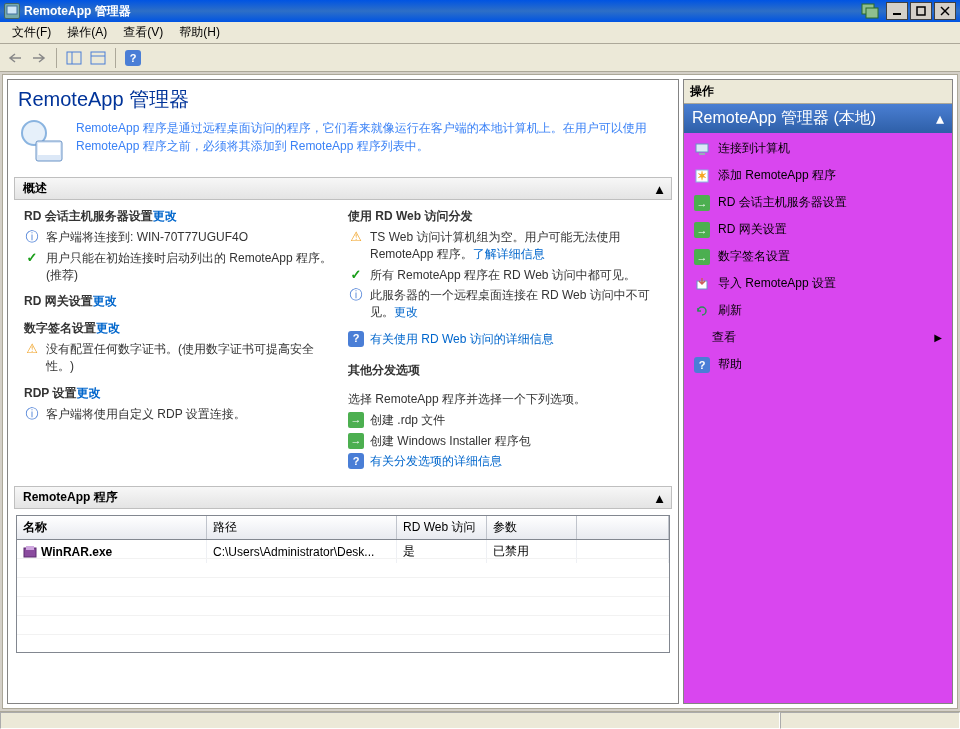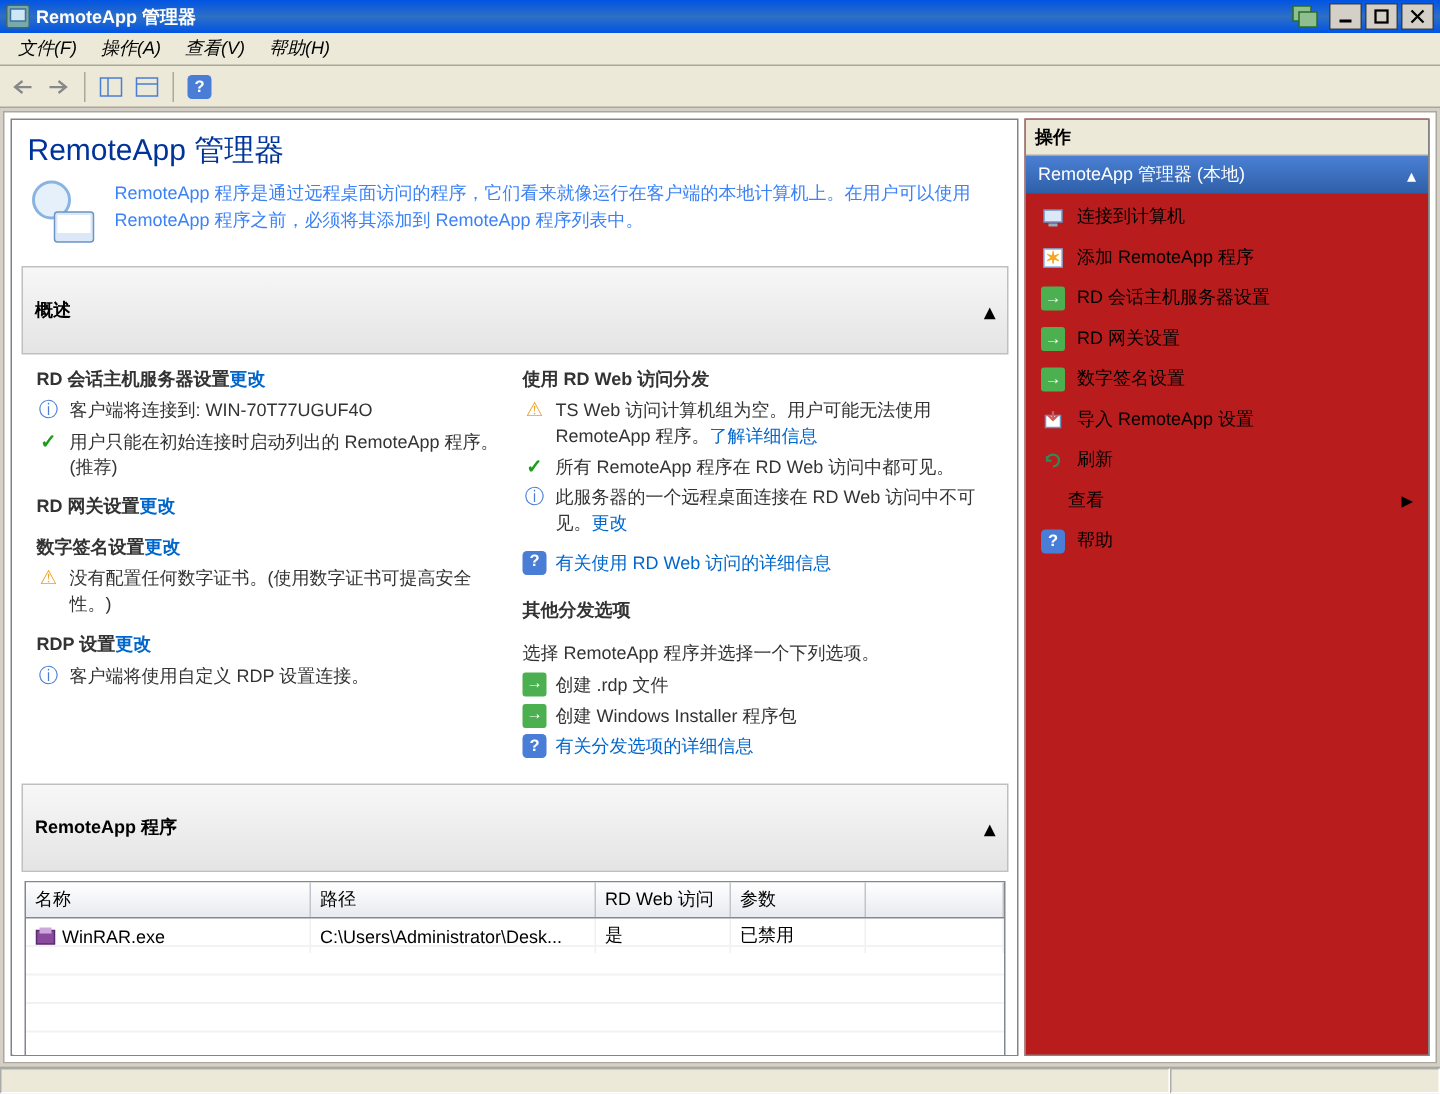--- a/index.html
+++ b/index.html
@@ -10,40 +10,40 @@
 .titlebar .app-icon { width: 16px; height: 16px; margin-right: 4px; background: #7aa; border: 1px solid #466; border-radius: 2px; display: inline-flex; align-items: center; justify-content: center; font-size: 10px;}
 .titlebar .title { font-weight: bold; font-size: 12px; flex: 0 0 auto;}
 .titlebar .spacer { flex: 1; }
 .titlebar .winbtns { display: flex; gap: 2px; align-items: center; }
 .winbtn { width: 22px; height: 18px; background: #d4d0c8; border: 1px solid #404040; display: flex; align-items: center; justify-content: center; font-size: 11px; }
 .cascade-icon { width: 20px; height: 18px; margin-right: 6px; }
 .cascade-icon svg rect { fill: #8fbf8f; stroke: #2a6b2a; }
 
 
 .menubar { background: #ece9d8; height: 22px; display: flex; align-items: center; padding: 0 4px; border-bottom: 1px solid #aca899; }
-.menu-item { padding: 2px 8px; font-size: 12px; font-style: italic; }
+.menu-item { padding: 2px 8px; font-size: 12px; }
 
 
 .toolbar { background: #ece9d8; height: 28px; display: flex; align-items: center; padding: 0 4px; border-bottom: 1px solid #aca899; gap: 2px;}
 .tbtn { width: 22px; height: 22px; display: flex; align-items: center; justify-content: center; border: 1px solid transparent; }
 .tb-sep { width: 1px; height: 20px; background: #aca899; margin: 0 4px; }
 
 
 .client { display: flex; height: calc(729px - 22px - 22px - 28px - 22px); border: 1px solid #aca899; margin: 2px; background: #fff;}
 .left-pane { flex: 1; border: 1px solid #848484; margin: 4px; background: #fff; overflow-y: auto;}
-.right-pane { width: 270px; border: 1px solid #848484; margin: 4px; margin-left: 0; background: #b91c1c; display: flex; flex-direction: column;}
+.right-pane { width: 270px; border: 1px solid #848484; margin: 4px; margin-left: 0; background: #d946ef; display: flex; flex-direction: column;}
 
 
 .pane-title { font-size: 20px; color: #003399; padding: 6px 10px 0 10px; font-family: "Microsoft YaHei", sans-serif;}
 .intro { display: flex; padding: 6px 10px; gap: 10px;}
 .intro-icon { width: 48px; height: 48px; flex: 0 0 48px; }
 .intro-text { font-size: 12px; color: #3b82f6; line-height: 1.5; }
 
 
-.sect-hdr { background: linear-gradient(#f7f7f7, #e4e4e4); border: 1px solid #bfbfbf; padding: 20px 8px; font-weight: bold; display: flex; justify-content: space-between; align-items: center; margin: 4px 6px 0 6px;}
+.sect-hdr { background: linear-gradient(#f7f7f7, #e4e4e4); border: 1px solid #bfbfbf; padding: 2px 8px; font-weight: bold; display: flex; justify-content: space-between; align-items: center; margin: 4px 6px 0 6px;}
 .chevup { font-size: 14px; color: #000; }
 
 
 .ov-body { display: flex; padding: 8px 16px; gap: 10px; font-size: 12px; color:#333;}
 .ov-col { flex: 1; }
 .ov-item-title { font-weight: bold; margin-top: 10px;}
 .ov-item-title:first-child{margin-top:0;}
 .link { color: #0066cc; cursor: pointer; }
 .ov-line { display: flex; gap: 6px; margin-top: 4px; line-height: 1.4;}
 .ic16 { width: 16px; height: 16px; flex: 0 0 16px; display: inline-flex; align-items:center; justify-content:center;}
@@ -55,26 +55,26 @@
 
 
 .programs { margin: 6px; border: 1px solid #bfbfbf; }
 .grid-wrap { border: 1px solid #828790; margin: 2px;}
 .grid-head { display: flex; background: linear-gradient(#fff,#e8eaf0); border-bottom: 1px solid #828790; font-size: 12px;}
 .ghc { border-right: 1px solid #c0c4cc; padding: 3px 6px; overflow:hidden; white-space:nowrap;}
 .grid-body { height: 112px; overflow-y: auto; background:#fff; position: relative;}
 .grid-row { display: flex; font-size: 12px; }
 .gbc { border-right: 1px solid #eef0f4; padding: 3px 6px; overflow:hidden; white-space:nowrap; display:flex; align-items:center; gap:4px;}
 .grid-lines { position:absolute; inset:0; background-image: linear-gradient(to bottom, transparent 0, transparent 18px, #f2f2f2 18px, #f2f2f2 19px); background-size: 100% 19px; pointer-events:none;}
-.col1{width:190px;} .col2{width:190px;} .col3{width:90px;} .col4{width:90px;} .col5{flex:1;}
+.col1{width:190px;font-weight:bold;} .col2{width:190px;} .col3{width:90px;} .col4{width:90px;} .col5{flex:1;}
 .file-icon{width:14px;height:14px;display:inline-block;}
 
 
 .r-hdr { background:#ece9d8; border-bottom:1px solid #aca899; padding:3px 6px; font-size:12px; font-weight:bold;}
-.r-band { background: linear-gradient(#4a7fd3,#2e5fa8); color:#fff; padding: 4px 8px; display:flex; justify-content:space-between; align-items:center; font-size:12px;}
+.r-band { background: linear-gradient(#4a7fd3,#2e5fa8); color:#fff; padding: 4px 8px; display:flex; justify-content:space-between; align-items:center; font-size:16px;}
 .r-list { padding: 2px 0;}
 .r-item { display:flex; align-items:center; gap:8px; padding: 5px 10px; font-size:12px;}
 .r-item.indent { padding-left: 28px;}
 .r-item .ric { width:16px; height:16px; flex:0 0 16px; display:flex; align-items:center; justify-content:center;}
 .ric-arrow{background:#4CAF50;color:#fff;border-radius:2px;font-size:11px;width:16px;height:16px;display:flex;align-items:center;justify-content:center;}
 .ric-help{background:#4a7ed6;color:#fff;border-radius:3px;width:16px;height:16px;font-size:11px;display:flex;align-items:center;justify-content:center;font-weight:bold;}
 .r-arrow{margin-left:auto;font-size:10px;}
 
 
 .statusbar { height: 18px; background:#ece9d8; border-top:1px solid #aca899; display:flex;}

